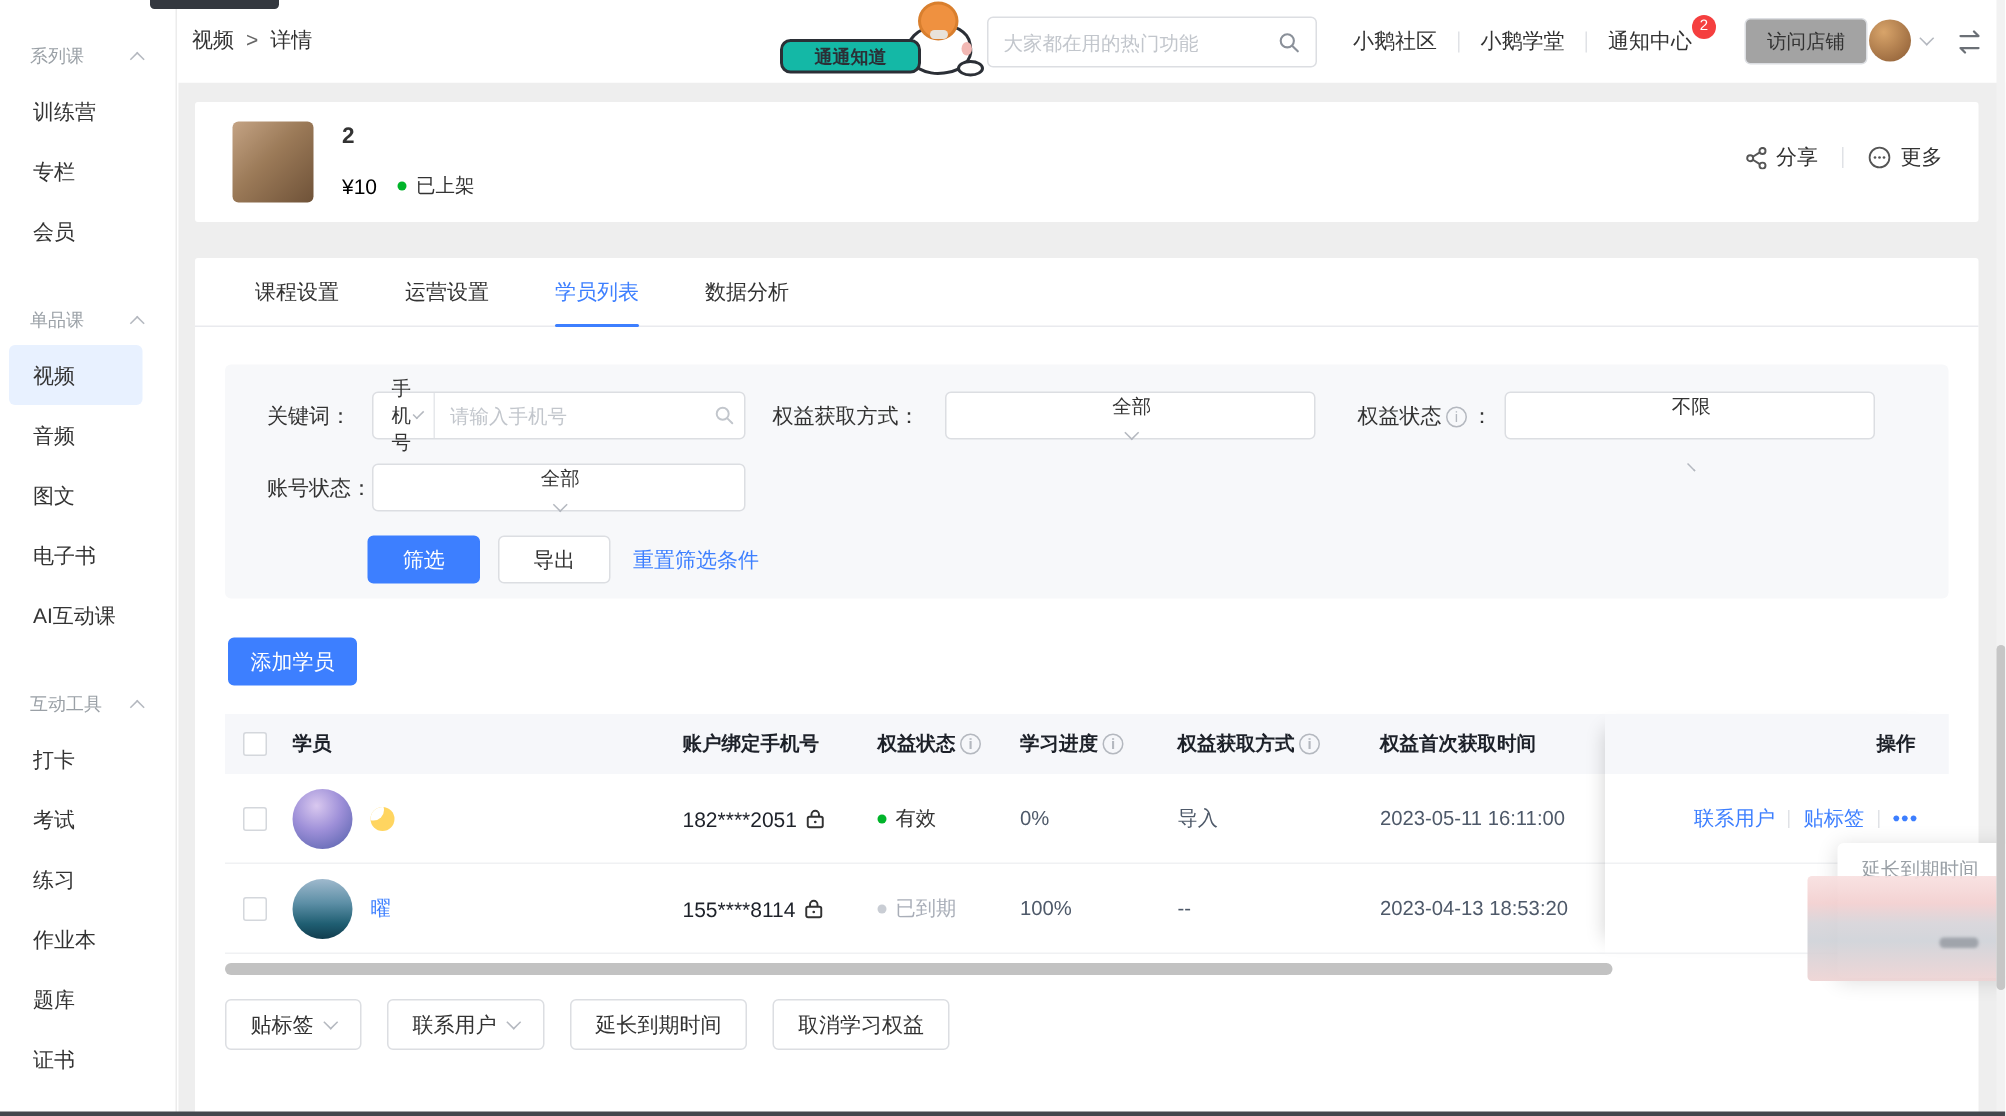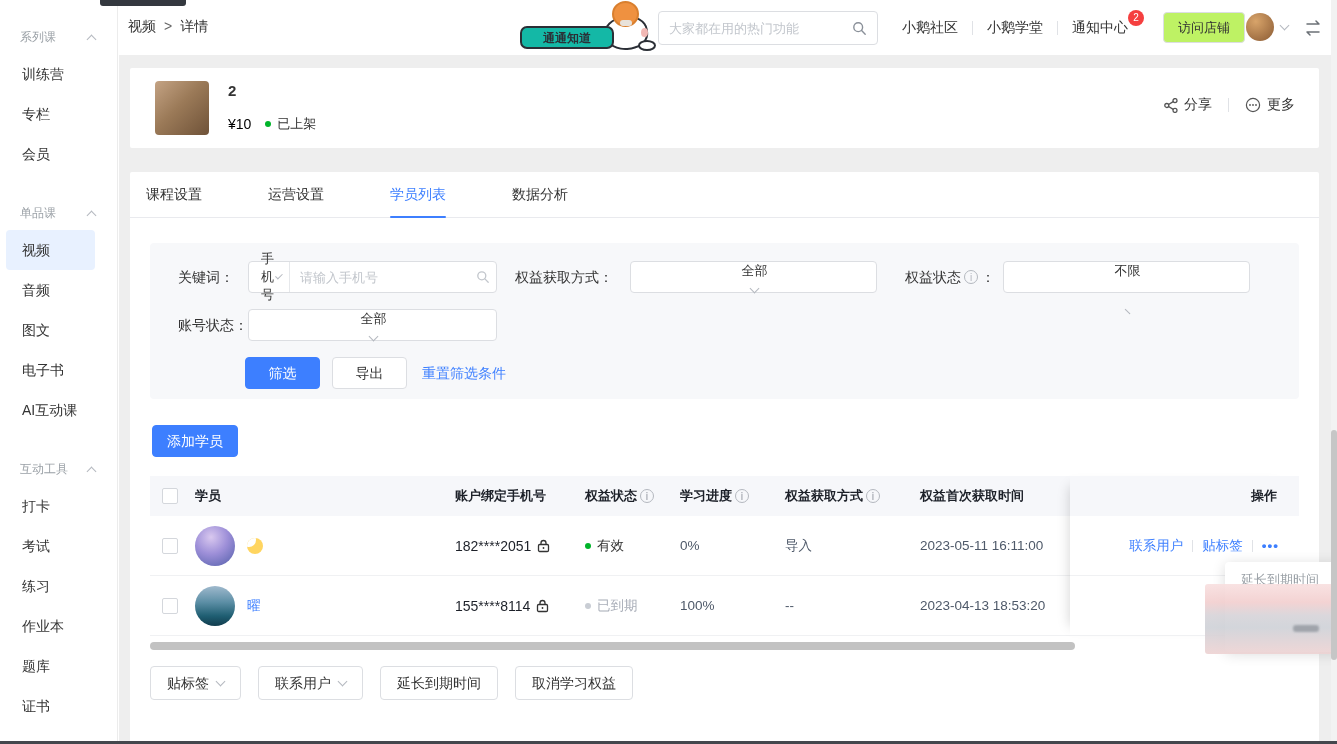--- a/index.html
+++ b/index.html
@@ -32,42 +32,42 @@
   .goose-foot { position:absolute; left:118px; top:36px; width:18px; height:11px; background:#fff; border:2px solid #2b2f36; border-radius:50%; z-index:2; }
 
   .hsearch { position:absolute; left:540px; top:11px; width:220px; height:34px; border:1px solid #dcdee2; border-radius:4px; background:#fff; display:flex; align-items:center; padding:16px 10px; }
   .hsearch input { flex:1; border:none; outline:none; font-size:13px; color:#333; font-family:inherit; background:transparent; }
   .hsearch input::placeholder { color:#c2c6cc; }
 
   .hlinks { position:absolute; left:770px; top:0; height:55px; display:flex; align-items:center; font-size:14px; color:#333; }
   .hlink { padding:0 14px; cursor:pointer; position:relative; white-space:nowrap; }
   .hdiv { width:1px; height:14px; background:#e0e2e6; }
   .badge { position:absolute; top:-9px; right:-2px; min-width:16px; height:16px; background:#f53f3f; border-radius:8px; color:#fff; font-size:10px; text-align:center; line-height:16px; padding:0 4px; }
-  .visit-shop { position:absolute; left:1045px; top:12px; height:31px; padding:0 14px; border:1px solid #dcdee2; border-radius:4px; background:#bef264; font-size:13px; color:#333; line-height:29px; cursor:pointer; white-space:nowrap; }
+  .visit-shop { position:absolute; left:1045px; top:12px; height:31px; padding:0 14px; border:1px solid #dcdee2; border-radius:4px; background:#a3a3a3; font-size:13px; color:#333; line-height:29px; cursor:pointer; white-space:nowrap; }
   .havatar { position:absolute; left:1128px; top:13px; width:28px; height:28px; border-radius:50%; background:radial-gradient(circle at 35% 30%, #d8a46a, #8a5a33); cursor:pointer; }
   .havatar-chev { position:absolute; left:1163px; top:25px; }
   .hswap { position:absolute; left:1185px; top:20px; cursor:pointer; }
 
   
   .content-bg { position:absolute; left:119px; top:55px; width:1218px; height:689px; background:#eeeeee; z-index:1; }
 
   .course-card { position:absolute; left:130px; top:68px; width:1189px; height:80px; background:#fff; border-radius:2px; z-index:2; }
   .course-thumb { position:absolute; left:25px; top:13px; width:54px; height:54px; border-radius:4px; background:linear-gradient(135deg,#c4a384 0%, #9b7a58 45%, #6f5238 100%); }
   .course-title { position:absolute; left:98px; top:14px; font-size:15px; font-weight:600; color:#333; }
   .course-meta { position:absolute; left:98px; top:47px; display:flex; align-items:center; font-size:13px; }
   .course-price { color:#000000; margin-right:14px; font-size:14px; }
   .dot { width:6px; height:6px; border-radius:50%; display:inline-block; margin-right:6px; }
   .dot.green { background:#00b42a; }
   .dot.gray { background:#c9cdd4; }
   .course-actions { position:absolute; right:24px; top:28px; display:flex; align-items:center; font-size:14px; color:#333; }
   .course-actions .act { display:flex; align-items:center; gap:6px; cursor:pointer; }
   .course-actions .hdiv { margin:0 16px; }
 
   .main-card { position:absolute; left:130px; top:172px; width:1189px; height:572px; background:#fff; border-radius:2px; z-index:2; }
-  .tabs { display:flex; gap:66px; padding-left:16px; height:46px; align-items:center; border-bottom:1px solid #e9eaee; }
+  .tabs { display:flex; gap:44px; padding-left:40px; height:46px; align-items:center; border-bottom:1px solid #e9eaee; }
   .tab { font-size:14px; color:#333; cursor:pointer; height:46px; line-height:44px; position:relative; }
   .tab.active { color:#3d7fff; font-weight:500; }
   .tab.active::after { content:""; position:absolute; left:0; right:0; bottom:0; height:2px; background:#3d7fff; border-radius:1px; }
 
   
   .filter-panel { position:absolute; left:20px; top:71px; width:1149px; height:156px; background:#f7f8fa; border-radius:4px; }
   .f-label { position:absolute; font-size:14px; color:#333; line-height:32px; white-space:nowrap; }
   .f-row1 { top:18px; } .f-row2 { top:66px; } .f-row3 { top:114px; }
   .selectbox { position:absolute; height:32px; background:#fff; border:1px solid #dcdee2; border-radius:4px; display:flex; align-items:center; justify-content:space-between; padding:0 10px 0 12px; font-size:13px; color:#333; cursor:pointer;flex-direction:column; }
   .combo { position:absolute; left:98px; top:18px; width:249px; height:32px; background:#fff; border:1px solid #dcdee2; border-radius:4px; display:flex; }

